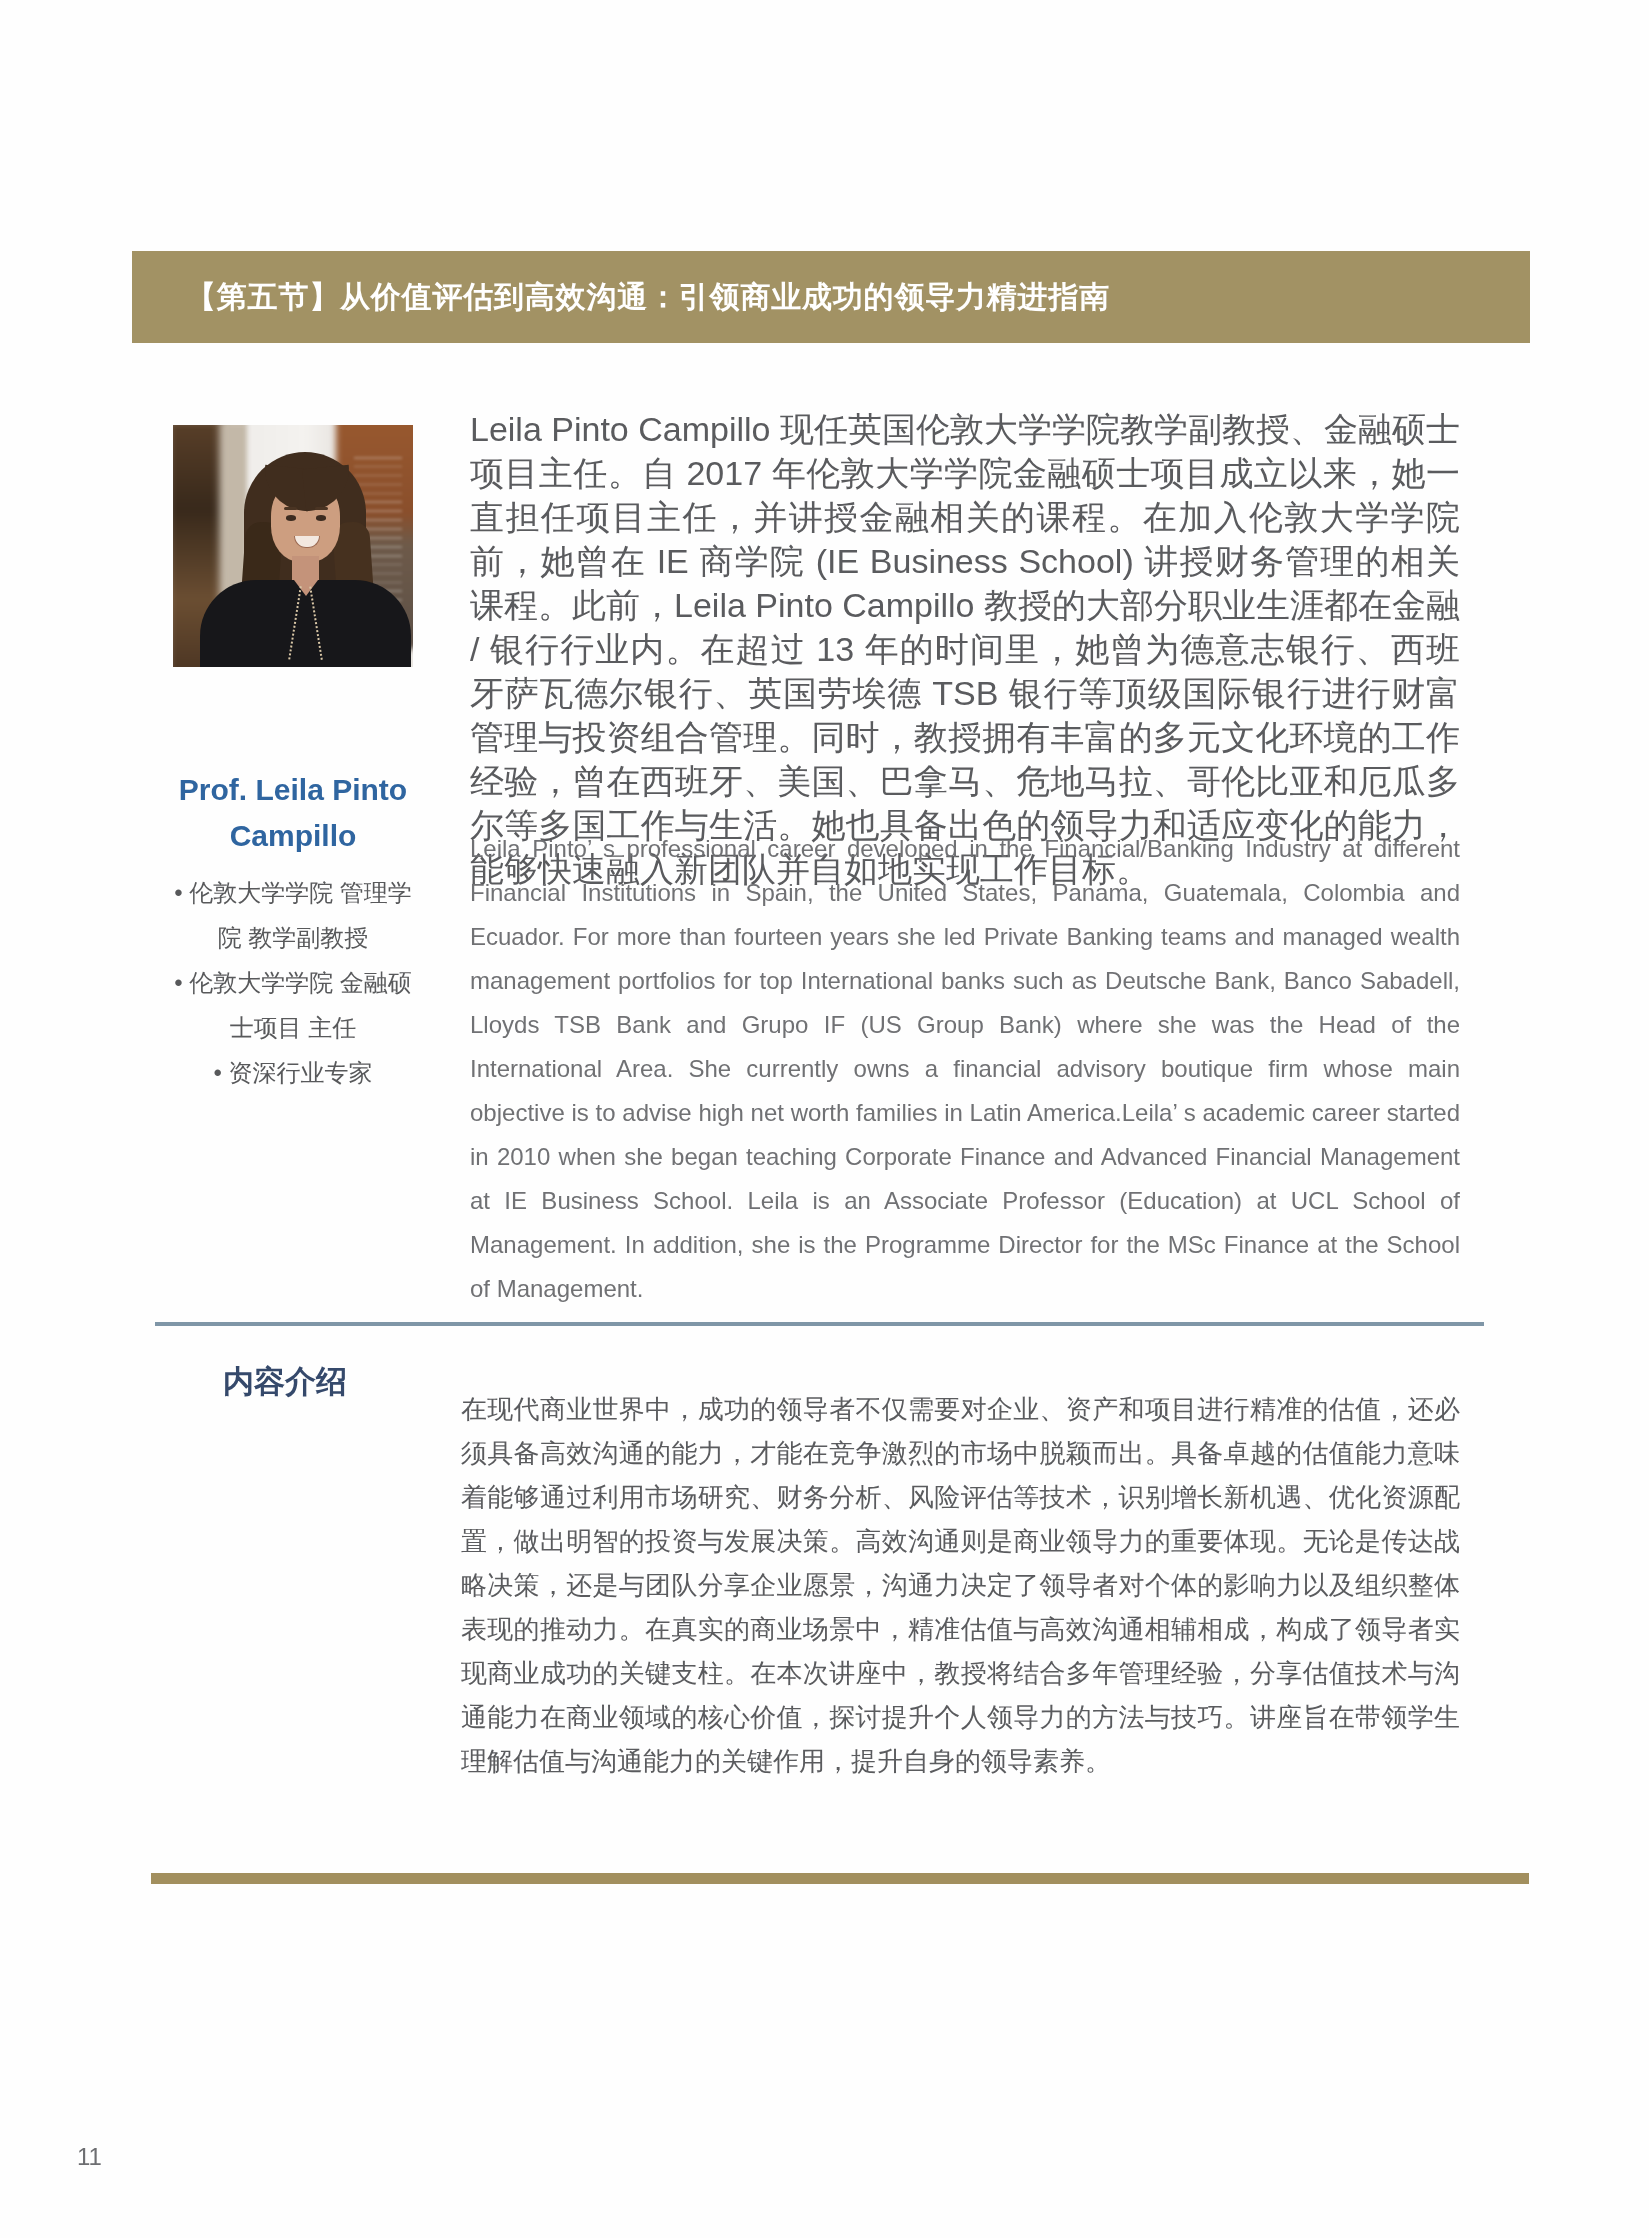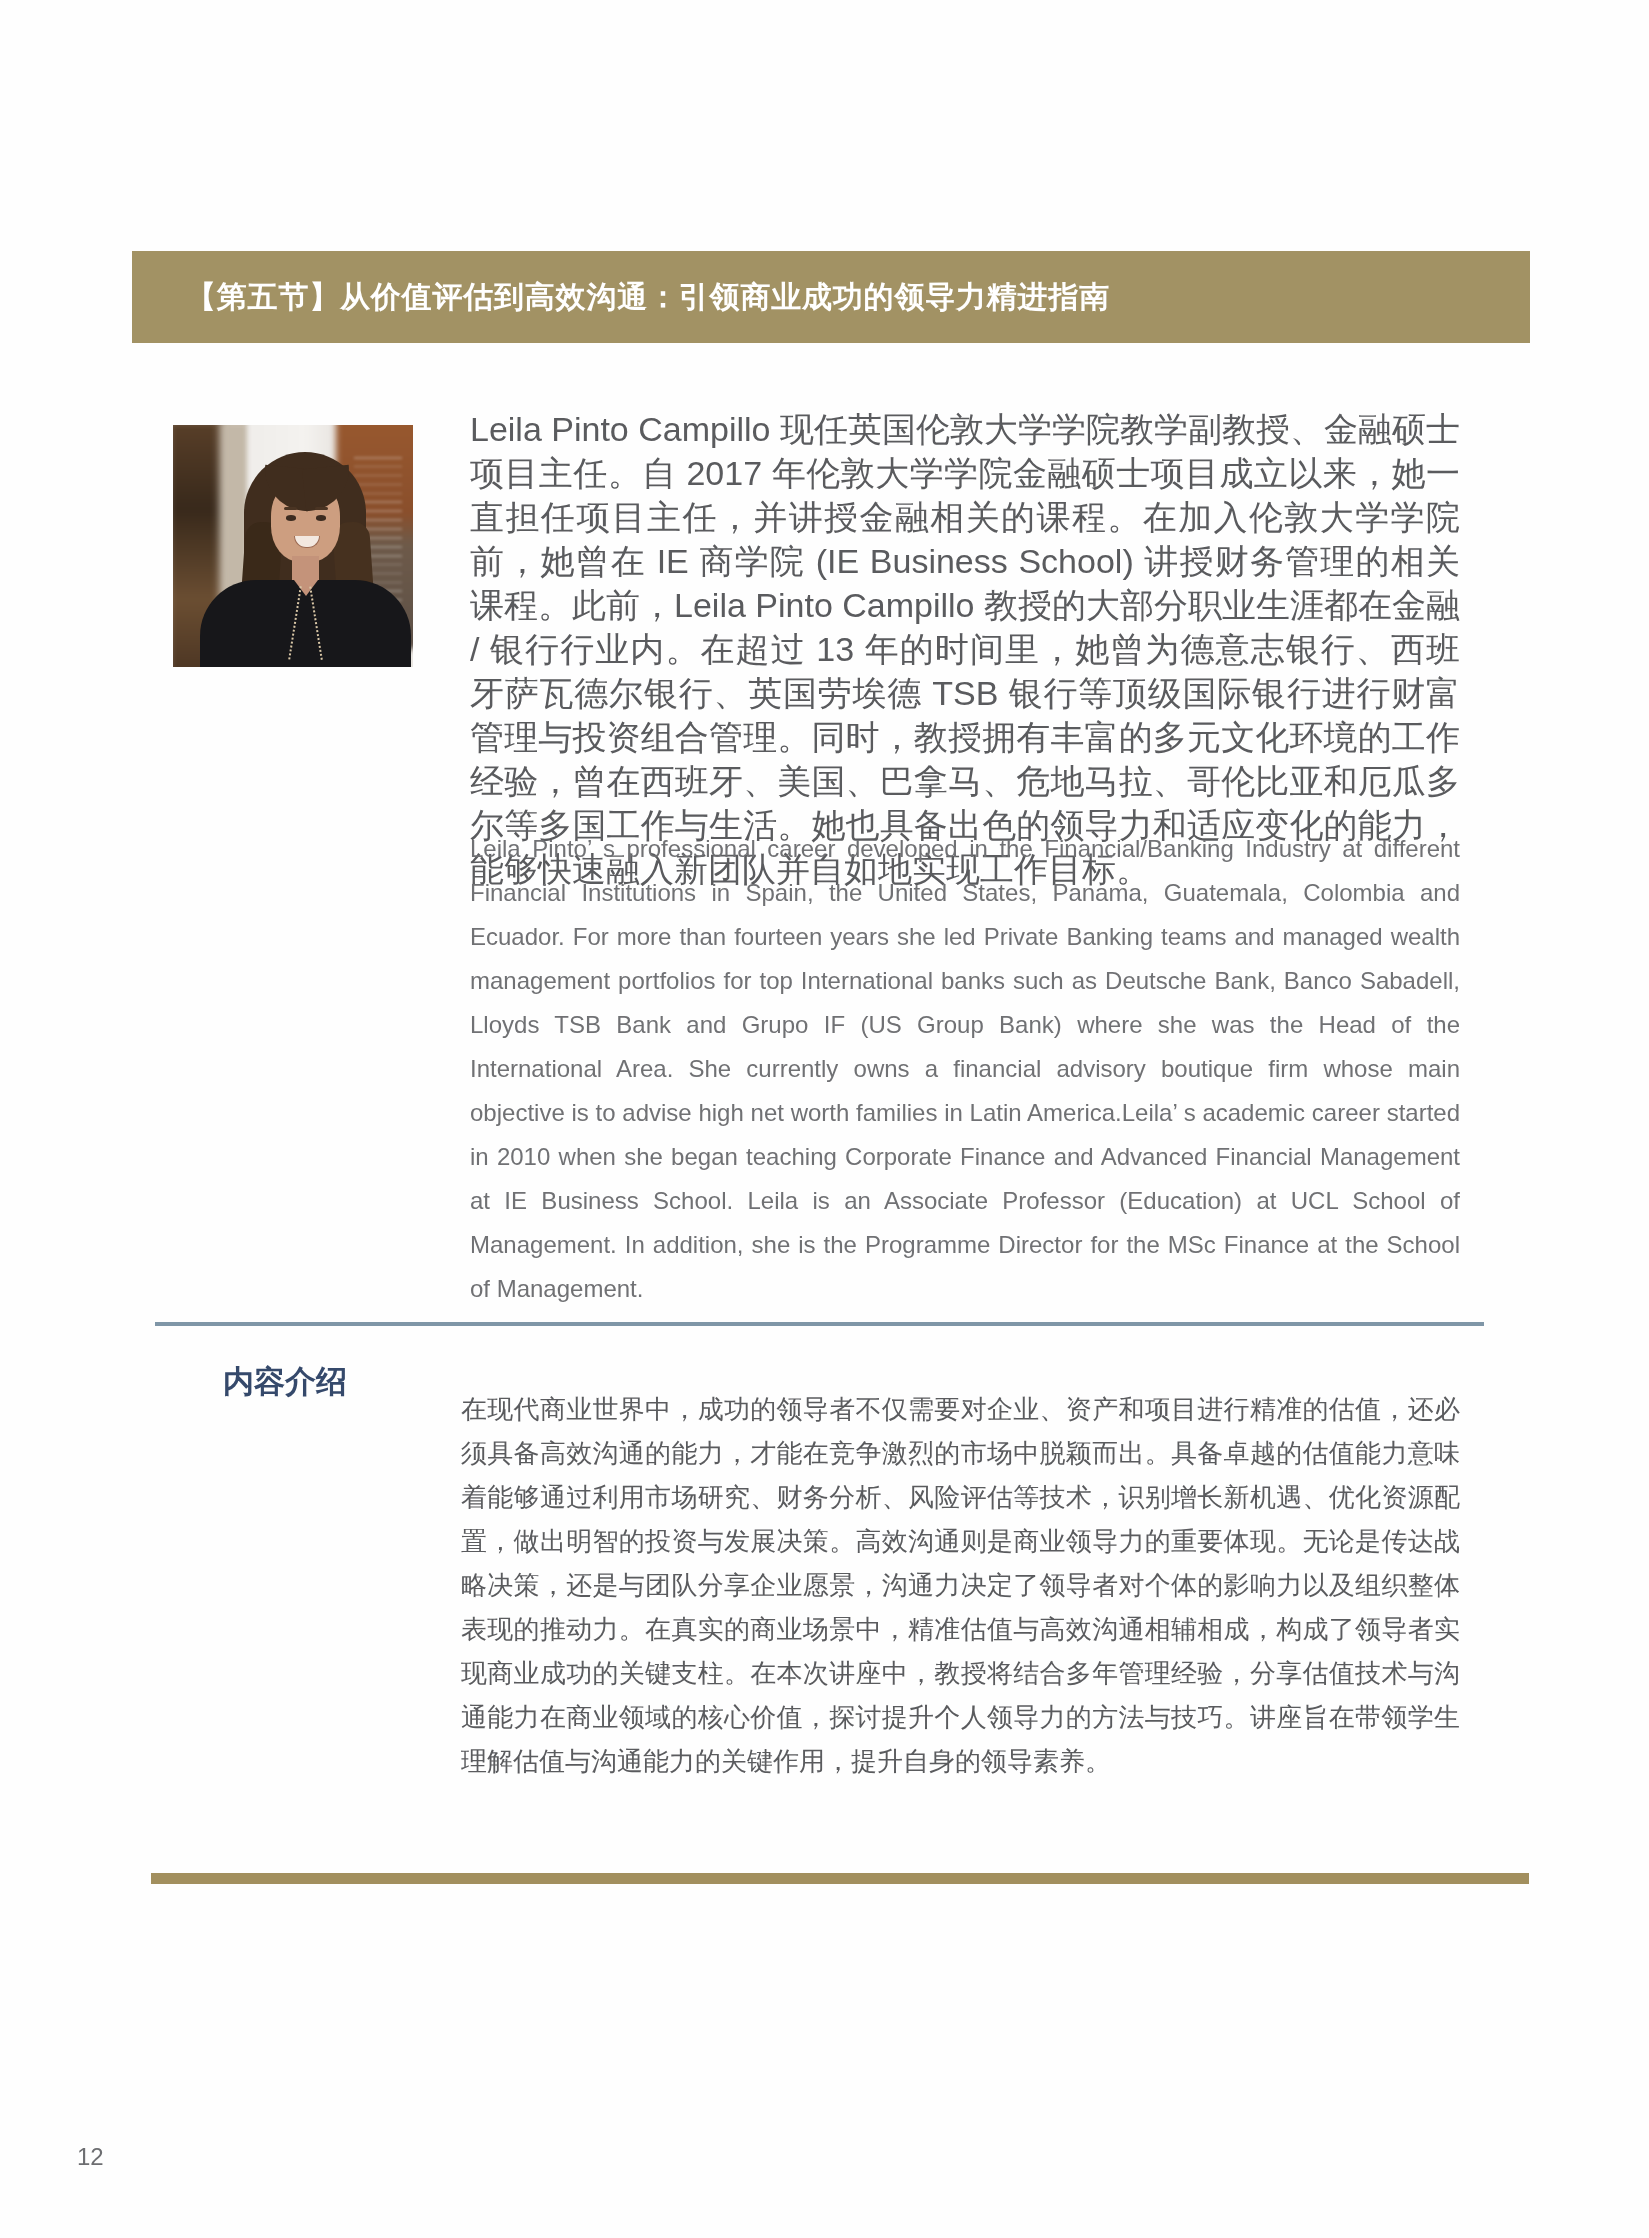--- a/index.html
+++ b/index.html
@@ -120,26 +120,37 @@
     <div class="ph-eye l"></div>
     <div class="ph-eye r"></div>
     <div class="ph-smile"></div>
     <div class="ph-neck"></div>
     <div class="ph-body"></div>
     <div class="ph-vneck"></div>
     <div class="ph-necklace-l"></div>
     <div class="ph-necklace-r"></div>
   </div>
 
+  <div class="left-col">
+    <div class="prof-name">
+      <div>Prof. Leila Pinto</div>
+      <div>Campillo</div>
+    </div>
+    <ul class="titles">
+      <li>伦敦大学学院 管理学院 教学副教授</li>
+      <li>伦敦大学学院 金融硕士项目 主任</li>
+      <li>资深行业专家</li>
+    </ul>
+  </div>
 
   <div class="bio-cn">Leila Pinto Campillo 现任英国伦敦大学学院教学副教授、金融硕士项目主任。自 2017 年伦敦大学学院金融硕士项目成立以来，她一直担任项目主任，并讲授金融相关的课程。在加入伦敦大学学院前，她曾在 IE 商学院 (IE Business School) 讲授财务管理的相关课程。此前，Leila Pinto Campillo 教授的大部分职业生涯都在金融 / 银行行业内。在超过 13 年的时间里，她曾为德意志银行、西班牙萨瓦德尔银行、英国劳埃德 TSB 银行等顶级国际银行进行财富管理与投资组合管理。同时，教授拥有丰富的多元文化环境的工作经验，曾在西班牙、美国、巴拿马、危地马拉、哥伦比亚和厄瓜多尔等多国工作与生活。她也具备出色的领导力和适应变化的能力，能够快速融入新团队并自如地实现工作目标。</div>
   <div class="bio-en">Leila Pinto’ s professional career developed in the Financial/Banking Industry at different Financial Institutions in Spain, the United States, Panama, Guatemala, Colombia and Ecuador. For more than fourteen years she led Private Banking teams and managed wealth management portfolios for top International banks such as Deutsche Bank, Banco Sabadell, Lloyds TSB Bank and Grupo IF (US Group Bank) where she was the Head of the International Area. She currently owns a financial advisory boutique firm whose main objective is to advise high net worth families in Latin America.Leila’ s academic career started in 2010 when she began teaching Corporate Finance and Advanced Financial Management at IE Business School. Leila is an Associate Professor (Education) at UCL School of Management. In addition, she is the Programme Director for the MSc Finance at the School of Management.</div>
 
   <div class="divider"></div>
 
   <div class="content-title">内容介绍</div>
   <div class="content-para">在现代商业世界中，成功的领导者不仅需要对企业、资产和项目进行精准的估值，还必须具备高效沟通的能力，才能在竞争激烈的市场中脱颖而出。具备卓越的估值能力意味着能够通过利用市场研究、财务分析、风险评估等技术，识别增长新机遇、优化资源配置，做出明智的投资与发展决策。高效沟通则是商业领导力的重要体现。无论是传达战略决策，还是与团队分享企业愿景，沟通力决定了领导者对个体的影响力以及组织整体表现的推动力。在真实的商业场景中，精准估值与高效沟通相辅相成，构成了领导者实现商业成功的关键支柱。在本次讲座中，教授将结合多年管理经验，分享估值技术与沟通能力在商业领域的核心价值，探讨提升个人领导力的方法与技巧。讲座旨在带领学生理解估值与沟通能力的关键作用，提升自身的领导素养。</div>
 
   <div class="bottom-bar"></div>
-  <div class="page-num">12</div>
+  <div class="page-num">11</div>
 
 </div>
 
 
 </body></html>

